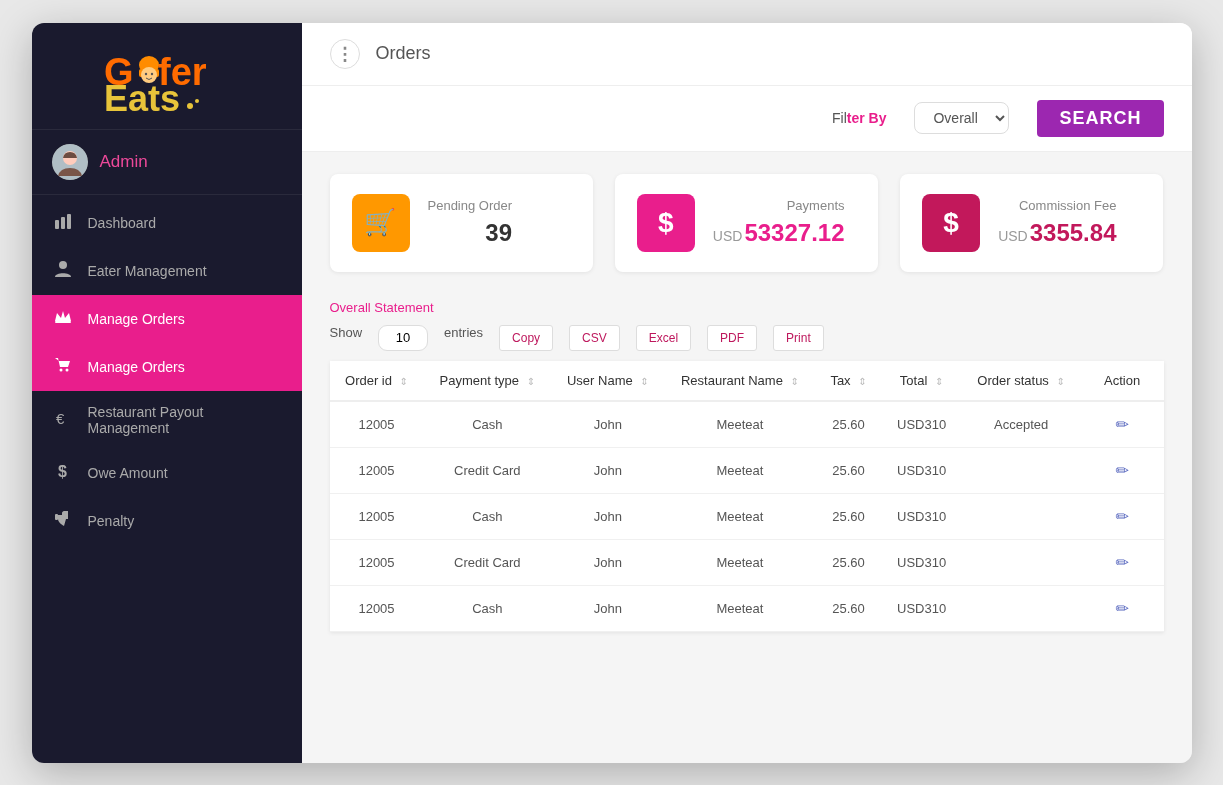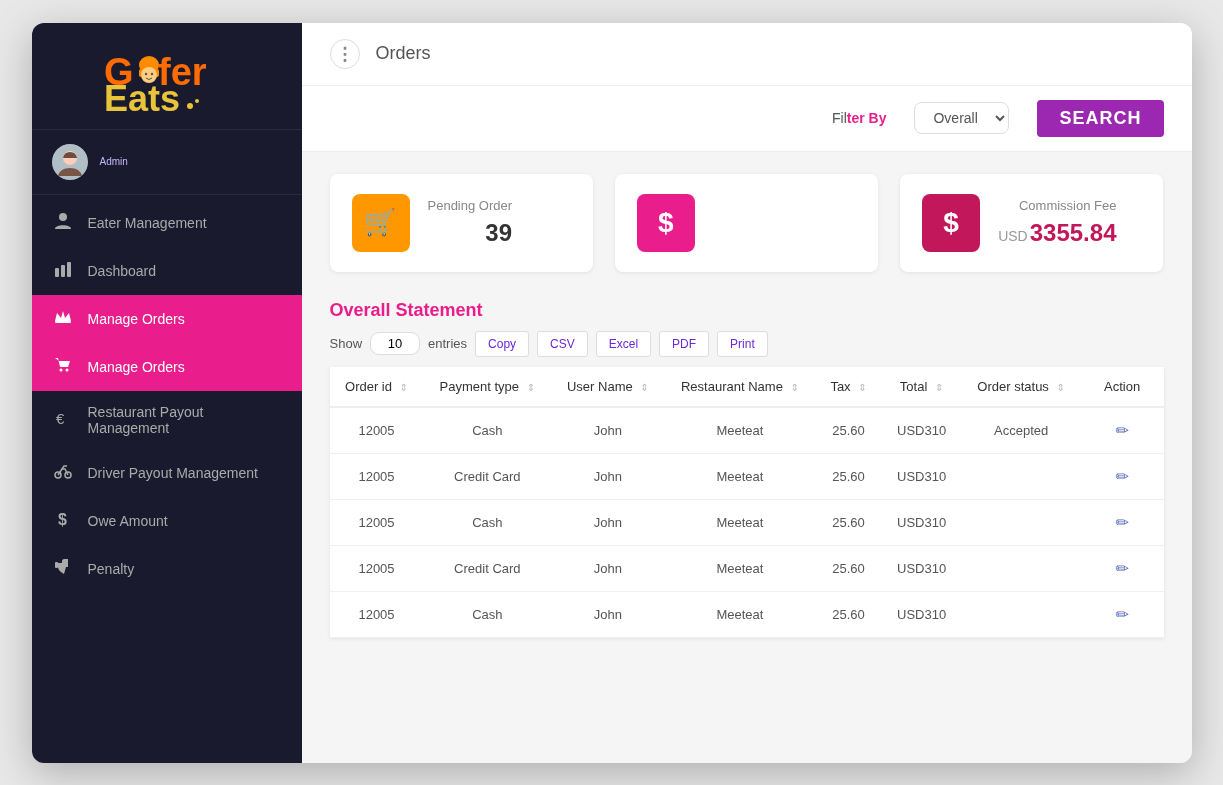--- a/index.html
+++ b/index.html
@@ -54,22 +54,22 @@
       background: #888;
       overflow: hidden;
       margin-right: 12px;
       flex-shrink: 0;
       display: flex;
       align-items: center;
       justify-content: center;
     }
     .user-avatar svg { width: 36px; height: 36px; }
     .user-name {
-      color: #c4b5fd;
-      font-size: 10px;
+      color: #ec4899;
+      font-size: 17px;
       font-weight: 500;
     }
 
     .sidebar-nav {
       flex: 1;
       overflow-y: auto;
       padding-top: 4px;
     }
     .sidebar-nav::-webkit-scrollbar { width: 4px; }
     .sidebar-nav::-webkit-scrollbar-track { background: transparent; }
@@ -217,51 +217,50 @@
     .stat-value.colored-dark { color: #c2185b; }
     .stat-currency { font-size: 14px; color: #999; font-weight: 400; margin-right: 2px; }
 
     
     .table-section {
       flex: 1;
       padding: 0 28px 20px;
       overflow: auto;
     }
     .section-title {
-      font-size: 18px;
+      font-size: 13px;
       color: #e91e8c;
-      font-weight: 700;
+      font-weight: 400;
       padding: 12px 0 10px;
     }
     .section-title span { color: #666; }
 
     .table-controls {
       display: flex;
-      align-items: center;
-      gap: 8px;
+      gap: 16px;
       margin-bottom: 10px;
       font-size: 13px;
       color: #555;
     }
     .entries-input {
       border: 1px solid #ddd;
       border-radius: 9px;
       padding: 3px 8px;
       width: 50px;
       font-size: 13px;
       text-align: center;
     }
     .table-btn {
       padding: 5px 12px;
       border: 1px solid #ddd;
       background: #fff;
       border-radius: 3px;
       font-size: 12px;
       cursor: pointer;
-      color: #6d28d9;
+      color: #be185d;
     }
 
     .data-table {
       width: 100%;
       border-collapse: collapse;
       background: #fff;
       box-shadow: 0 1px 4px rgba(0,0,0,0.08);
       font-size: 13px;
     }
     .data-table th {
@@ -343,38 +342,38 @@
         </svg>
       </div>
       <span class="user-name">Admin</span>
     </div>
 
     <nav class="sidebar-nav">
 
       <div class="nav-item">
         <span class="nav-icon">
           <svg width="18" height="18" viewBox="0 0 18 18" fill="currentColor">
-            <circle cx="9" cy="5" r="4"></circle>
-            <path d="M1 17 C1 12 17 12 17 17"></path>
-          </svg>
-        </span>
-        <span>Eater Management</span>
-      </div>
-
-      <div class="nav-item">
-        <span class="nav-icon">
-          <svg width="18" height="18" viewBox="0 0 18 18" fill="currentColor">
             <rect x="1" y="8" width="4" height="9" rx="1"></rect>
             <rect x="7" y="5" width="4" height="12" rx="1"></rect>
             <rect x="13" y="2" width="4" height="15" rx="1"></rect>
           </svg>
         </span>
         <span>Dashboard</span>
       </div>
 
+      <div class="nav-item">
+        <span class="nav-icon">
+          <svg width="18" height="18" viewBox="0 0 18 18" fill="currentColor">
+            <circle cx="9" cy="5" r="4"></circle>
+            <path d="M1 17 C1 12 17 12 17 17"></path>
+          </svg>
+        </span>
+        <span>Eater Management</span>
+      </div>
+
       <div class="nav-item active-section">
         <span class="nav-icon">
           <svg width="18" height="18" viewBox="0 0 18 18" fill="currentColor">
             <path d="M1 13 L3 5 L7 10 L9 3 L11 10 L15 5 L17 13 Z"></path>
             <rect x="1" y="13" width="16" height="2" rx="1"></rect>
           </svg>
         </span>
         <span>Manage Orders</span>
       </div>
 
@@ -391,31 +390,20 @@
 
       <div class="nav-item">
         <span class="nav-icon">
           <svg width="18" height="18" viewBox="0 0 18 18" fill="currentColor">
             <text x="2" y="15" font-size="15" font-family="Arial">€</text>
           </svg>
         </span>
         <span>Restaurant Payout Management</span>
       </div>
 
-      <div class="nav-item">
-        <span class="nav-icon">
-          <svg width="18" height="18" viewBox="0 0 18 18" fill="currentColor">
-            <circle cx="4" cy="13" r="3" fill="none" stroke="currentColor" stroke-width="1.5"></circle>
-            <circle cx="14" cy="13" r="3" fill="none" stroke="currentColor" stroke-width="1.5"></circle>
-            <path d="M4 13 L8 7 L11 7 L14 13" fill="none" stroke="currentColor" stroke-width="1.5"></path>
-            <path d="M8 7 L10 4 L13 4" stroke="currentColor" stroke-width="1.5" fill="none"></path>
-          </svg>
-        </span>
-        <span>Driver Payout Management</span>
-      </div>
 
       <div class="nav-item">
         <span class="nav-icon">
           <svg width="18" height="18" viewBox="0 0 18 18" fill="currentColor">
             <text x="4" y="15" font-size="16" font-family="Arial" font-weight="bold">$</text>
           </svg>
         </span>
         <span>Owe Amount</span>
       </div>
 
@@ -453,20 +441,26 @@
       <div class="stat-card">
         <div class="stat-icon orange">🛒</div>
         <div class="stat-info">
           <span class="stat-label">Pending Order</span>
           <span class="stat-value">39</span>
         </div>
       </div>
 
       <div class="stat-card">
         <div class="stat-icon pink" style="font-size:28px;font-weight:700">$</div>
+        <div class="stat-info">
+          <span class="stat-label">Payments</span>
+          <span class="stat-value colored">
+            <span class="stat-currency">USD</span><span>53327.12</span>
+          </span>
+        </div>
       </div>
 
       <div class="stat-card">
         <div class="stat-icon magenta" style="font-size:28px;font-weight:700">$</div>
         <div class="stat-info">
           <span class="stat-label">Commission Fee</span>
           <span class="stat-value colored-dark">
             <span class="stat-currency">USD</span><span>3355.84</span>
           </span>
         </div>

